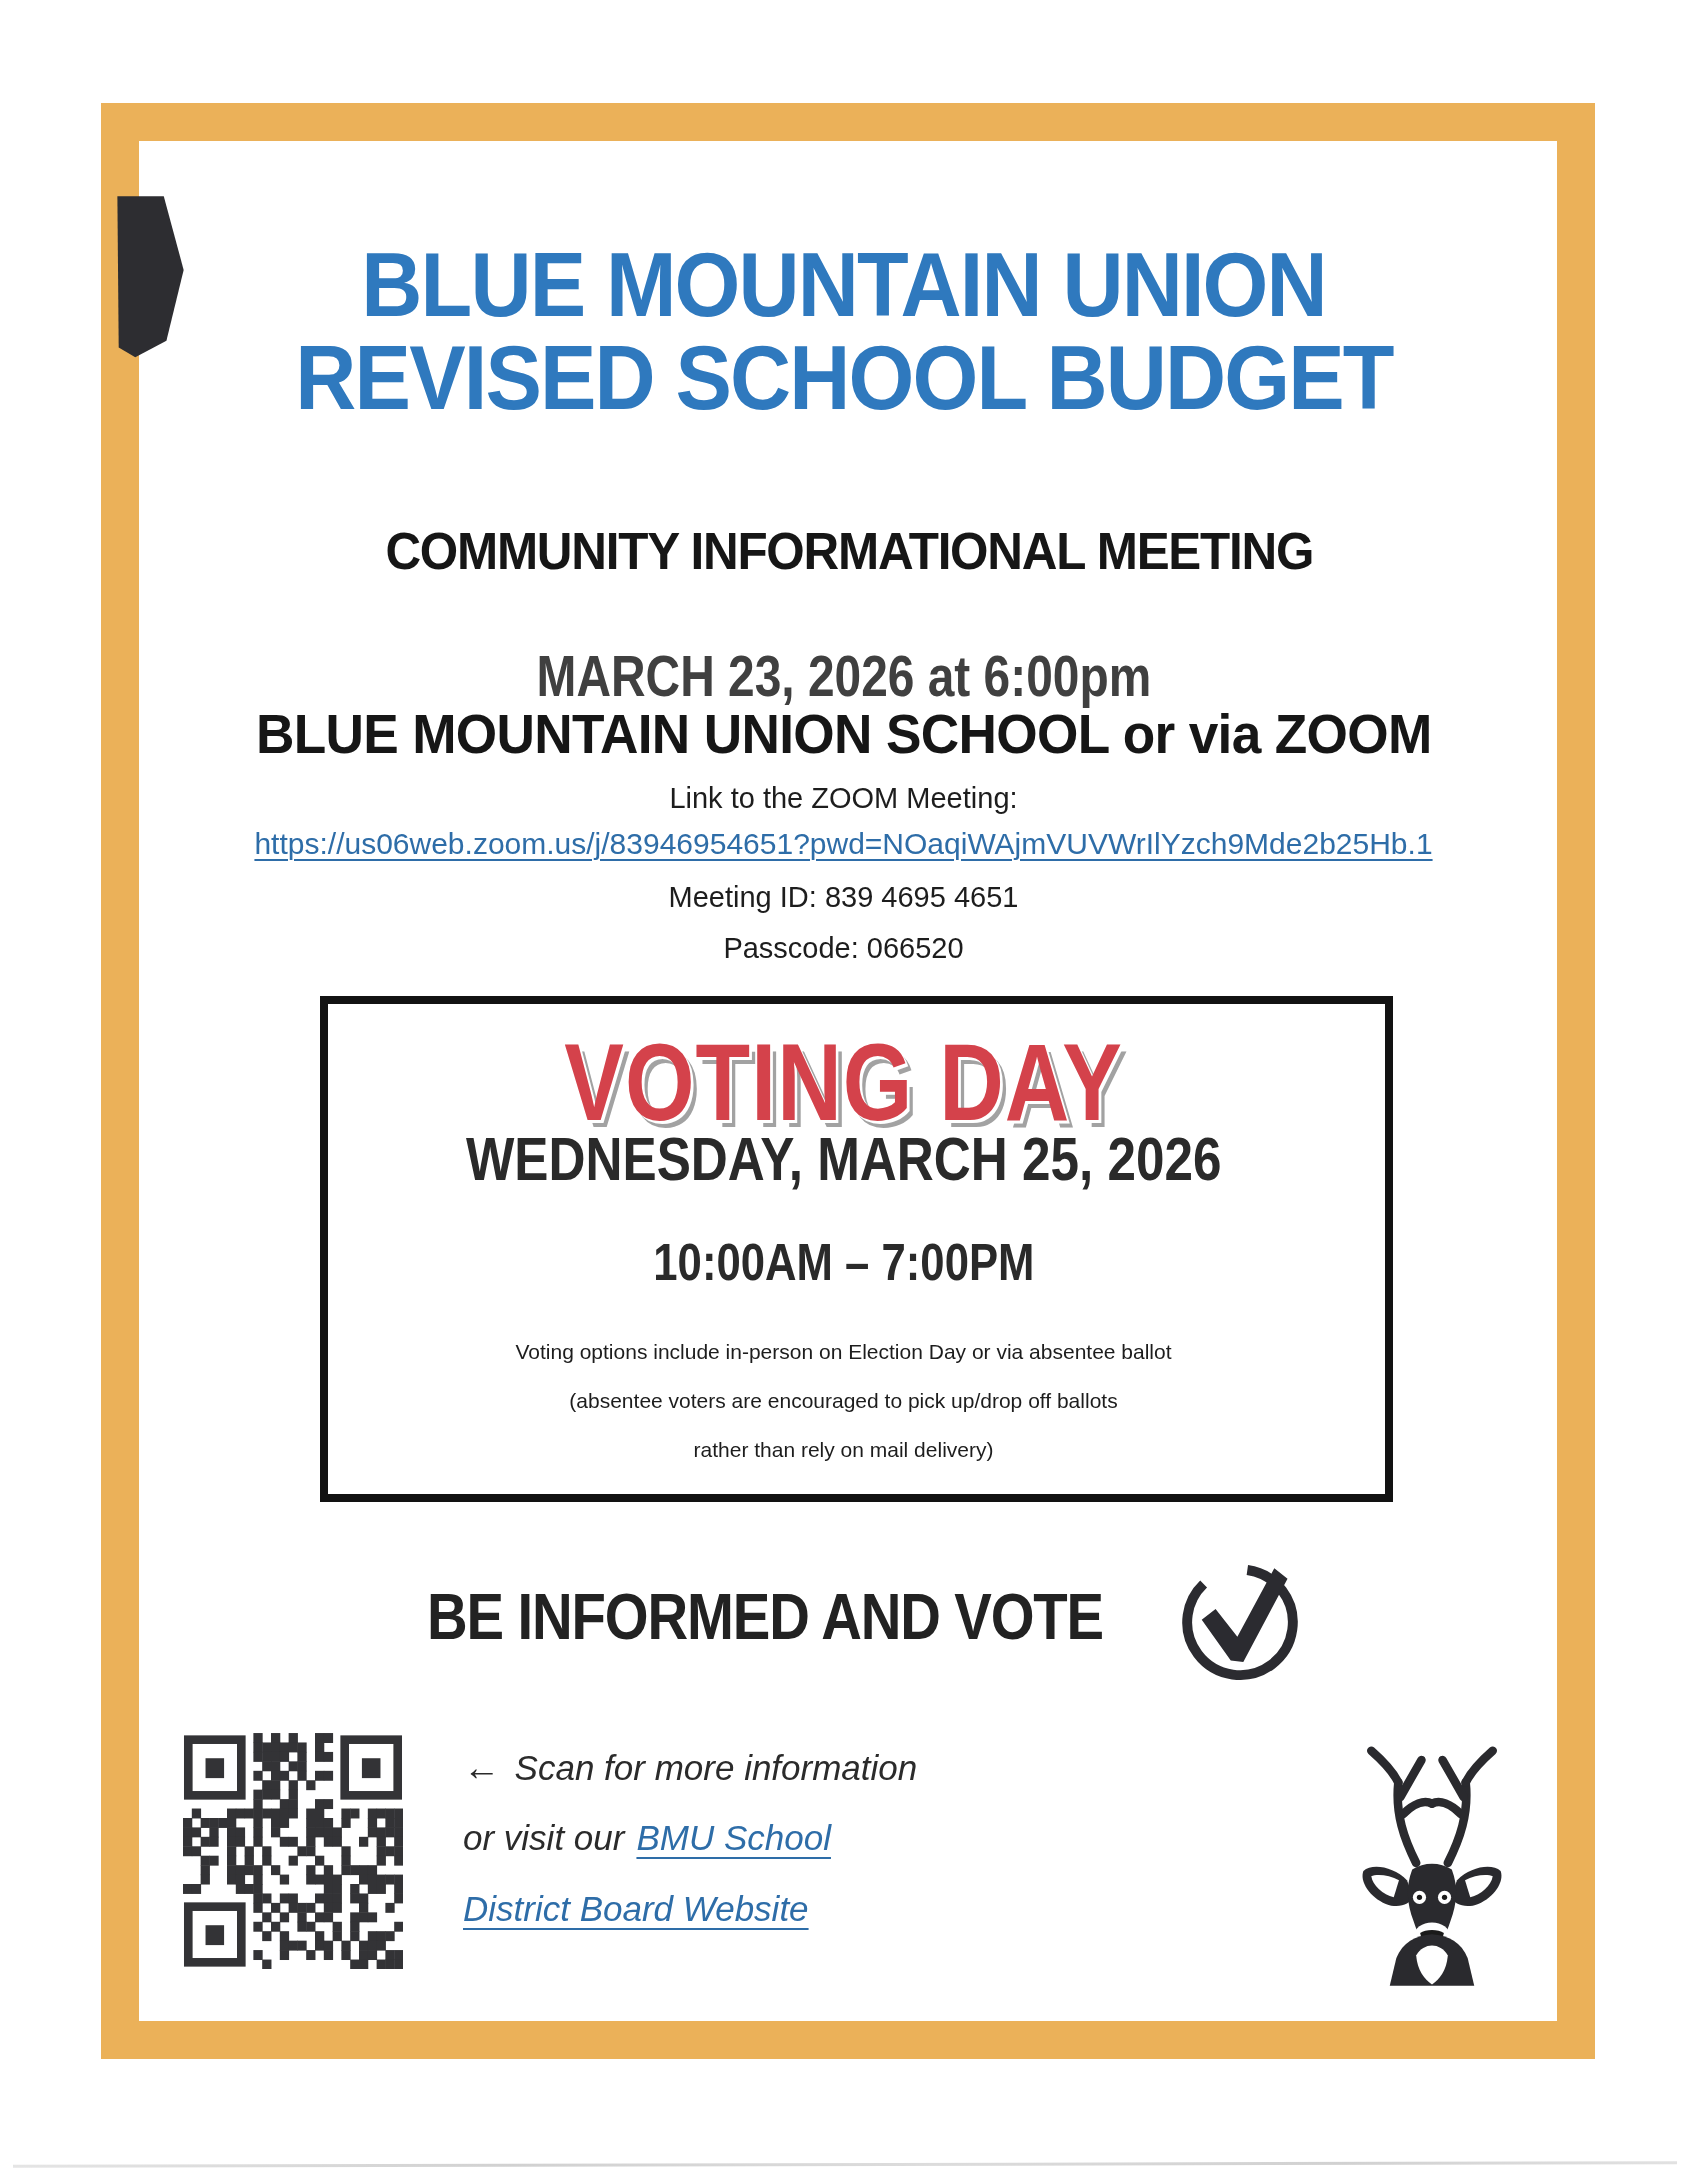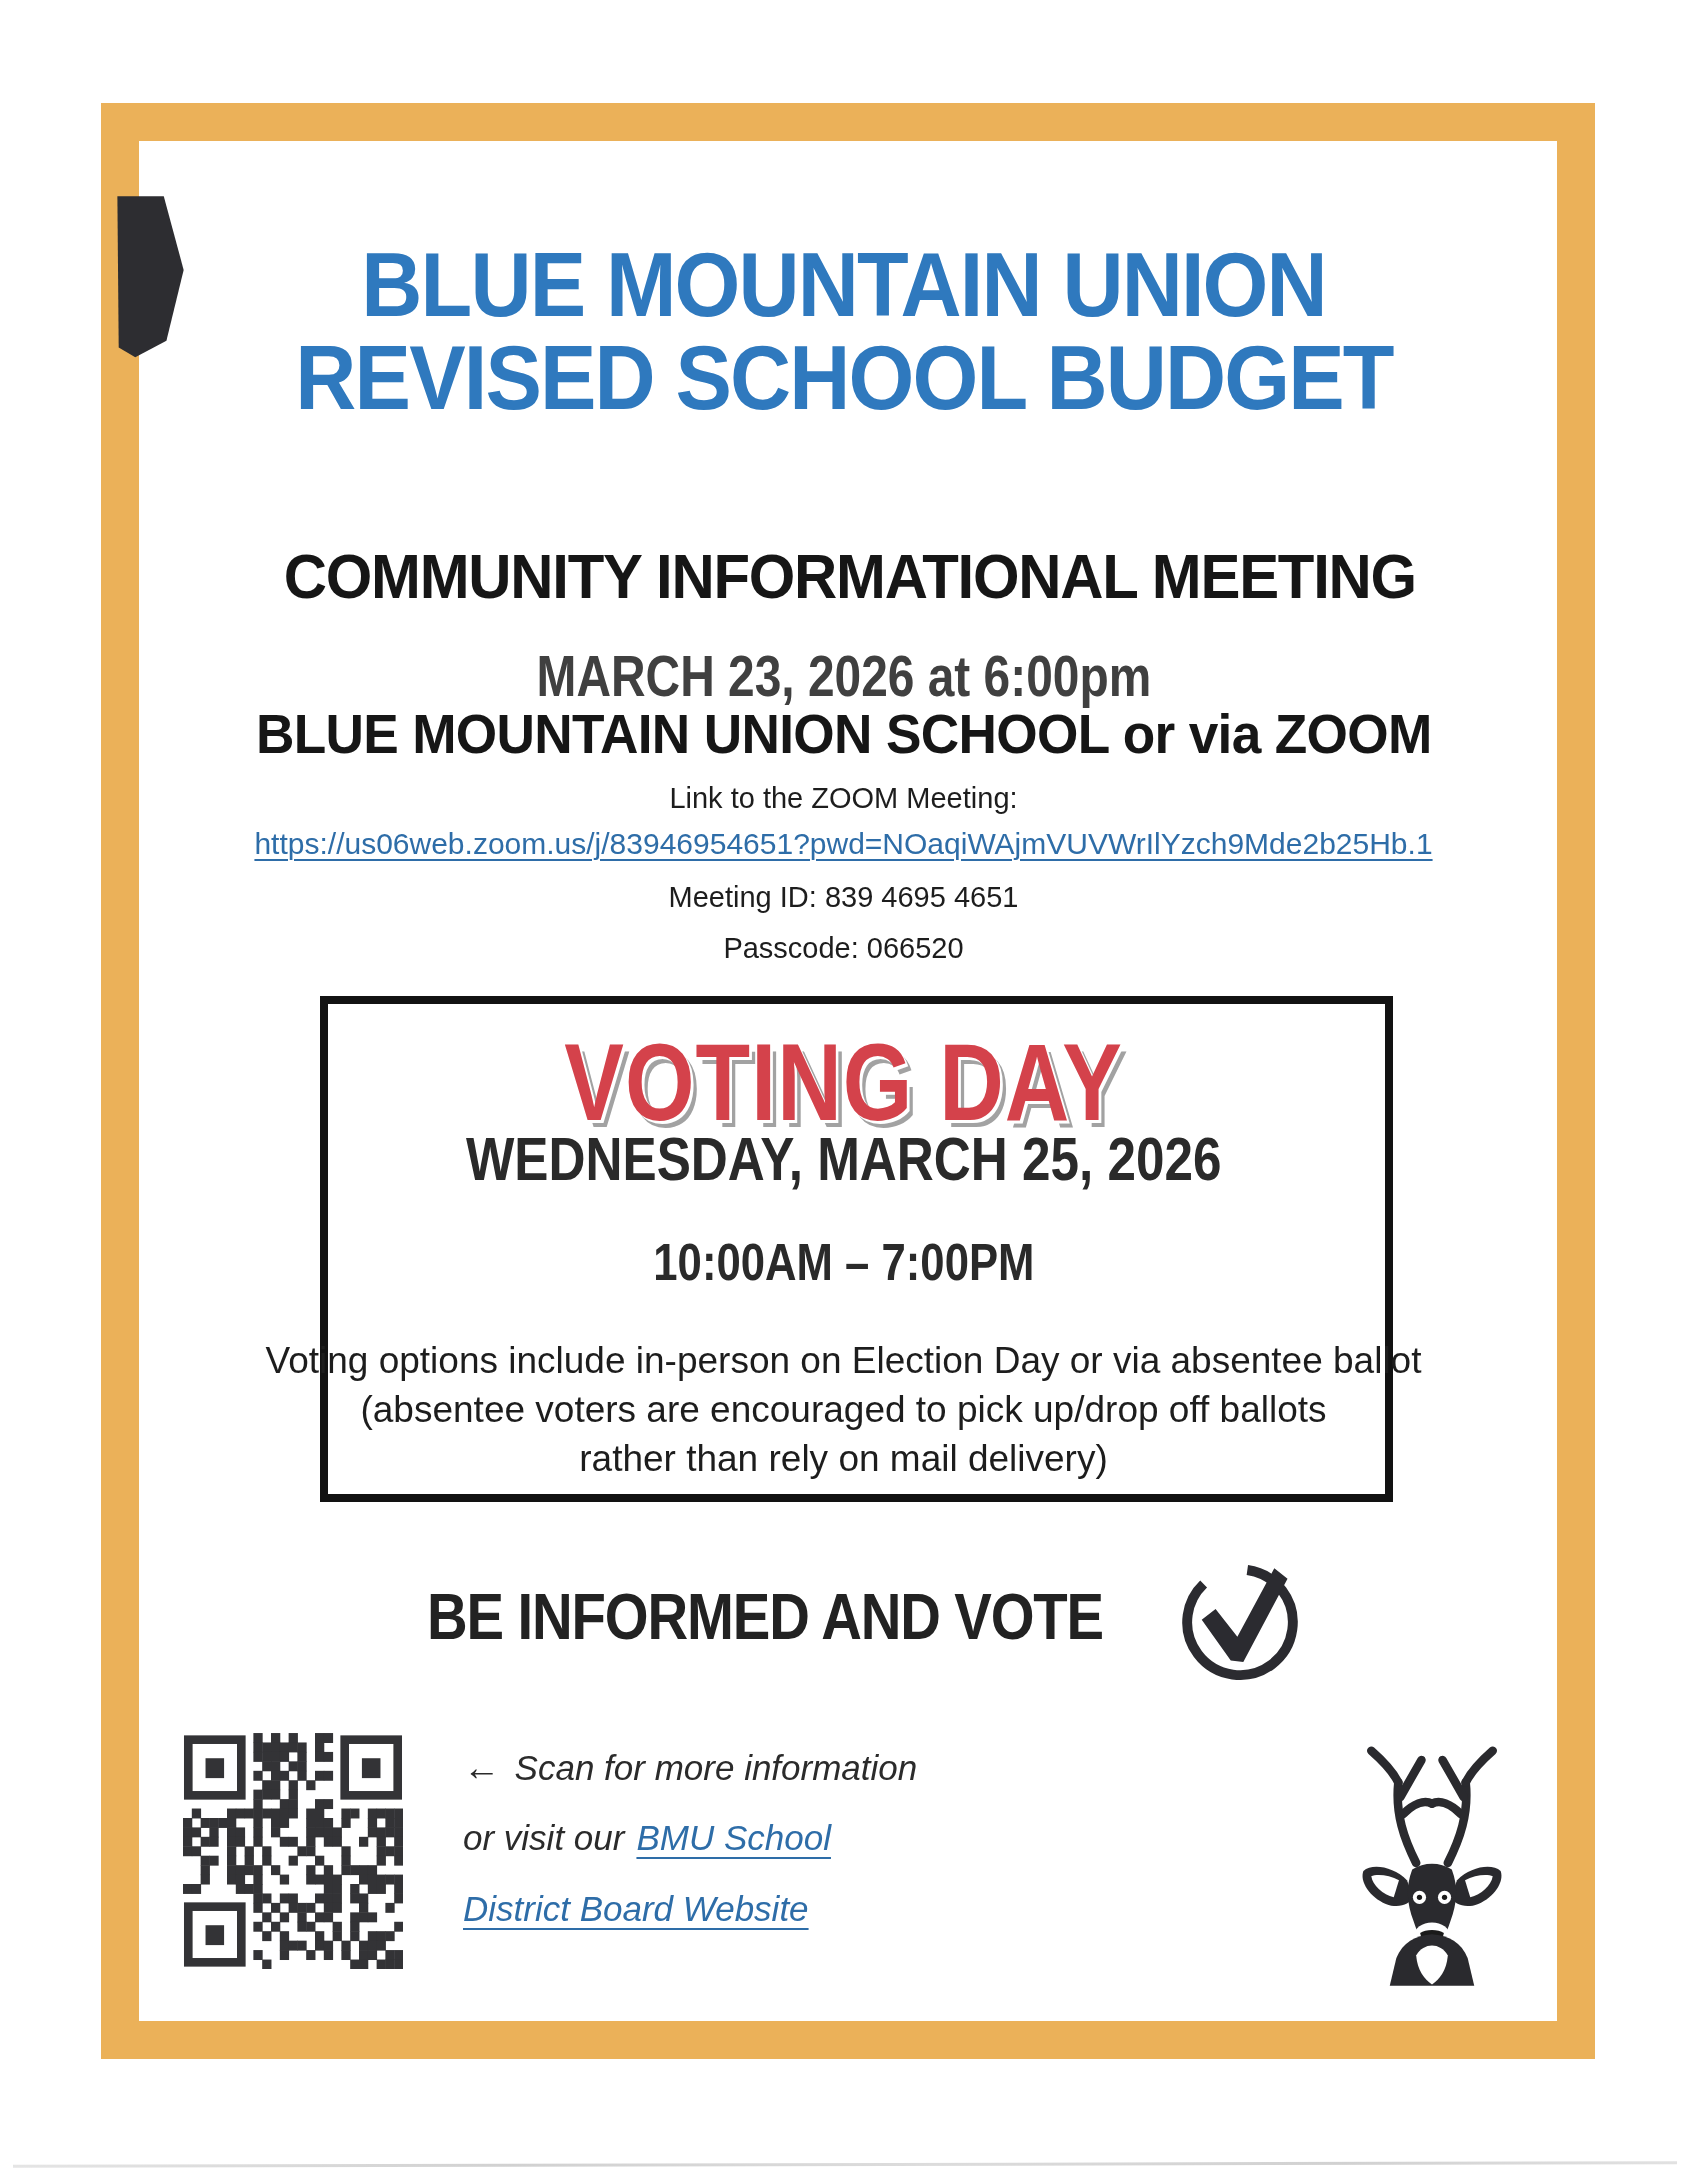--- a/index.html
+++ b/index.html
@@ -15,38 +15,38 @@
 
   
   .row{position:absolute;left:0;right:0;text-align:center;white-space:nowrap;}
   .row > span{display:inline-block;}
   .cond93{transform:scaleX(0.93);} .cond84{transform:scaleX(0.84);}
   .cond82{transform:scaleX(0.82);} .cond95{transform:scaleX(0.95);}
 
   .title{font-weight:bold;color:#2F79BE;font-size:91px;letter-spacing:-2px;}
   .t1{top:233px;text-align:center;} .t2{top:326px;}
 
-  .h1{top:540px;font-size:63px;font-weight:bold;color:#161616;letter-spacing:-1.3px;margin-left:12px;}
+  .h1{top:521px;font-size:52px;font-weight:bold;color:#161616;letter-spacing:-1.3px;margin-left:12px;}
   .h2{top:643px;font-size:57px;font-weight:bold;color:#404040;}
   .h3{top:701px;font-size:56px;font-weight:bold;color:#161616;letter-spacing:-0.7px;}
 
   .small{font-size:29px;color:#1d1d1d;}
   .lbl-link{top:782px;}
   .zoomlink{top:827px;font-size:30px;}
   .zoomlink a{color:#2E6DA8;text-decoration:underline;text-decoration-thickness:2px;text-underline-offset:5.3px;}
   .mid{top:881px;} .pass{top:932px;}
 
   
   .vbox{position:absolute;left:320px;top:996px;width:1073px;height:506px;
         border:8.6px solid #121212;box-sizing:border-box;background:#ffffff;}
   .vday{top:1019px;font-size:109px;font-weight:bold;color:#D4424B;letter-spacing:1.3px;}
   .vday > span{text-shadow:3.3px 3.3px 0 #ffffff, 7.3px 6.6px 0 #a2a2a2;}
   .wday{top:1124px;font-size:61px;font-weight:bold;color:#2a2a2a;}
   .hours{top:1232px;font-size:52px;font-weight:bold;color:#2a2a2a;}
-  .note{font-size:37px;color:#1d1d1d;}
+  .note{font-size:21px;color:#1d1d1d;}
   .n1{top:1340px;} .n2{top:1389px;} .n3{top:1438px;}
 
   
   .cta{position:absolute;left:0;right:0;top:1551px;display:flex;align-items:center;
        justify-content:center;gap:25px;}
   .cta-text{font-size:64px;font-weight:bold;color:#222222;display:inline-block;
             transform:scaleX(0.88);letter-spacing:-1.3px;}
   .check{width:132px;height:132px;flex:0 0 auto;}
 
   

